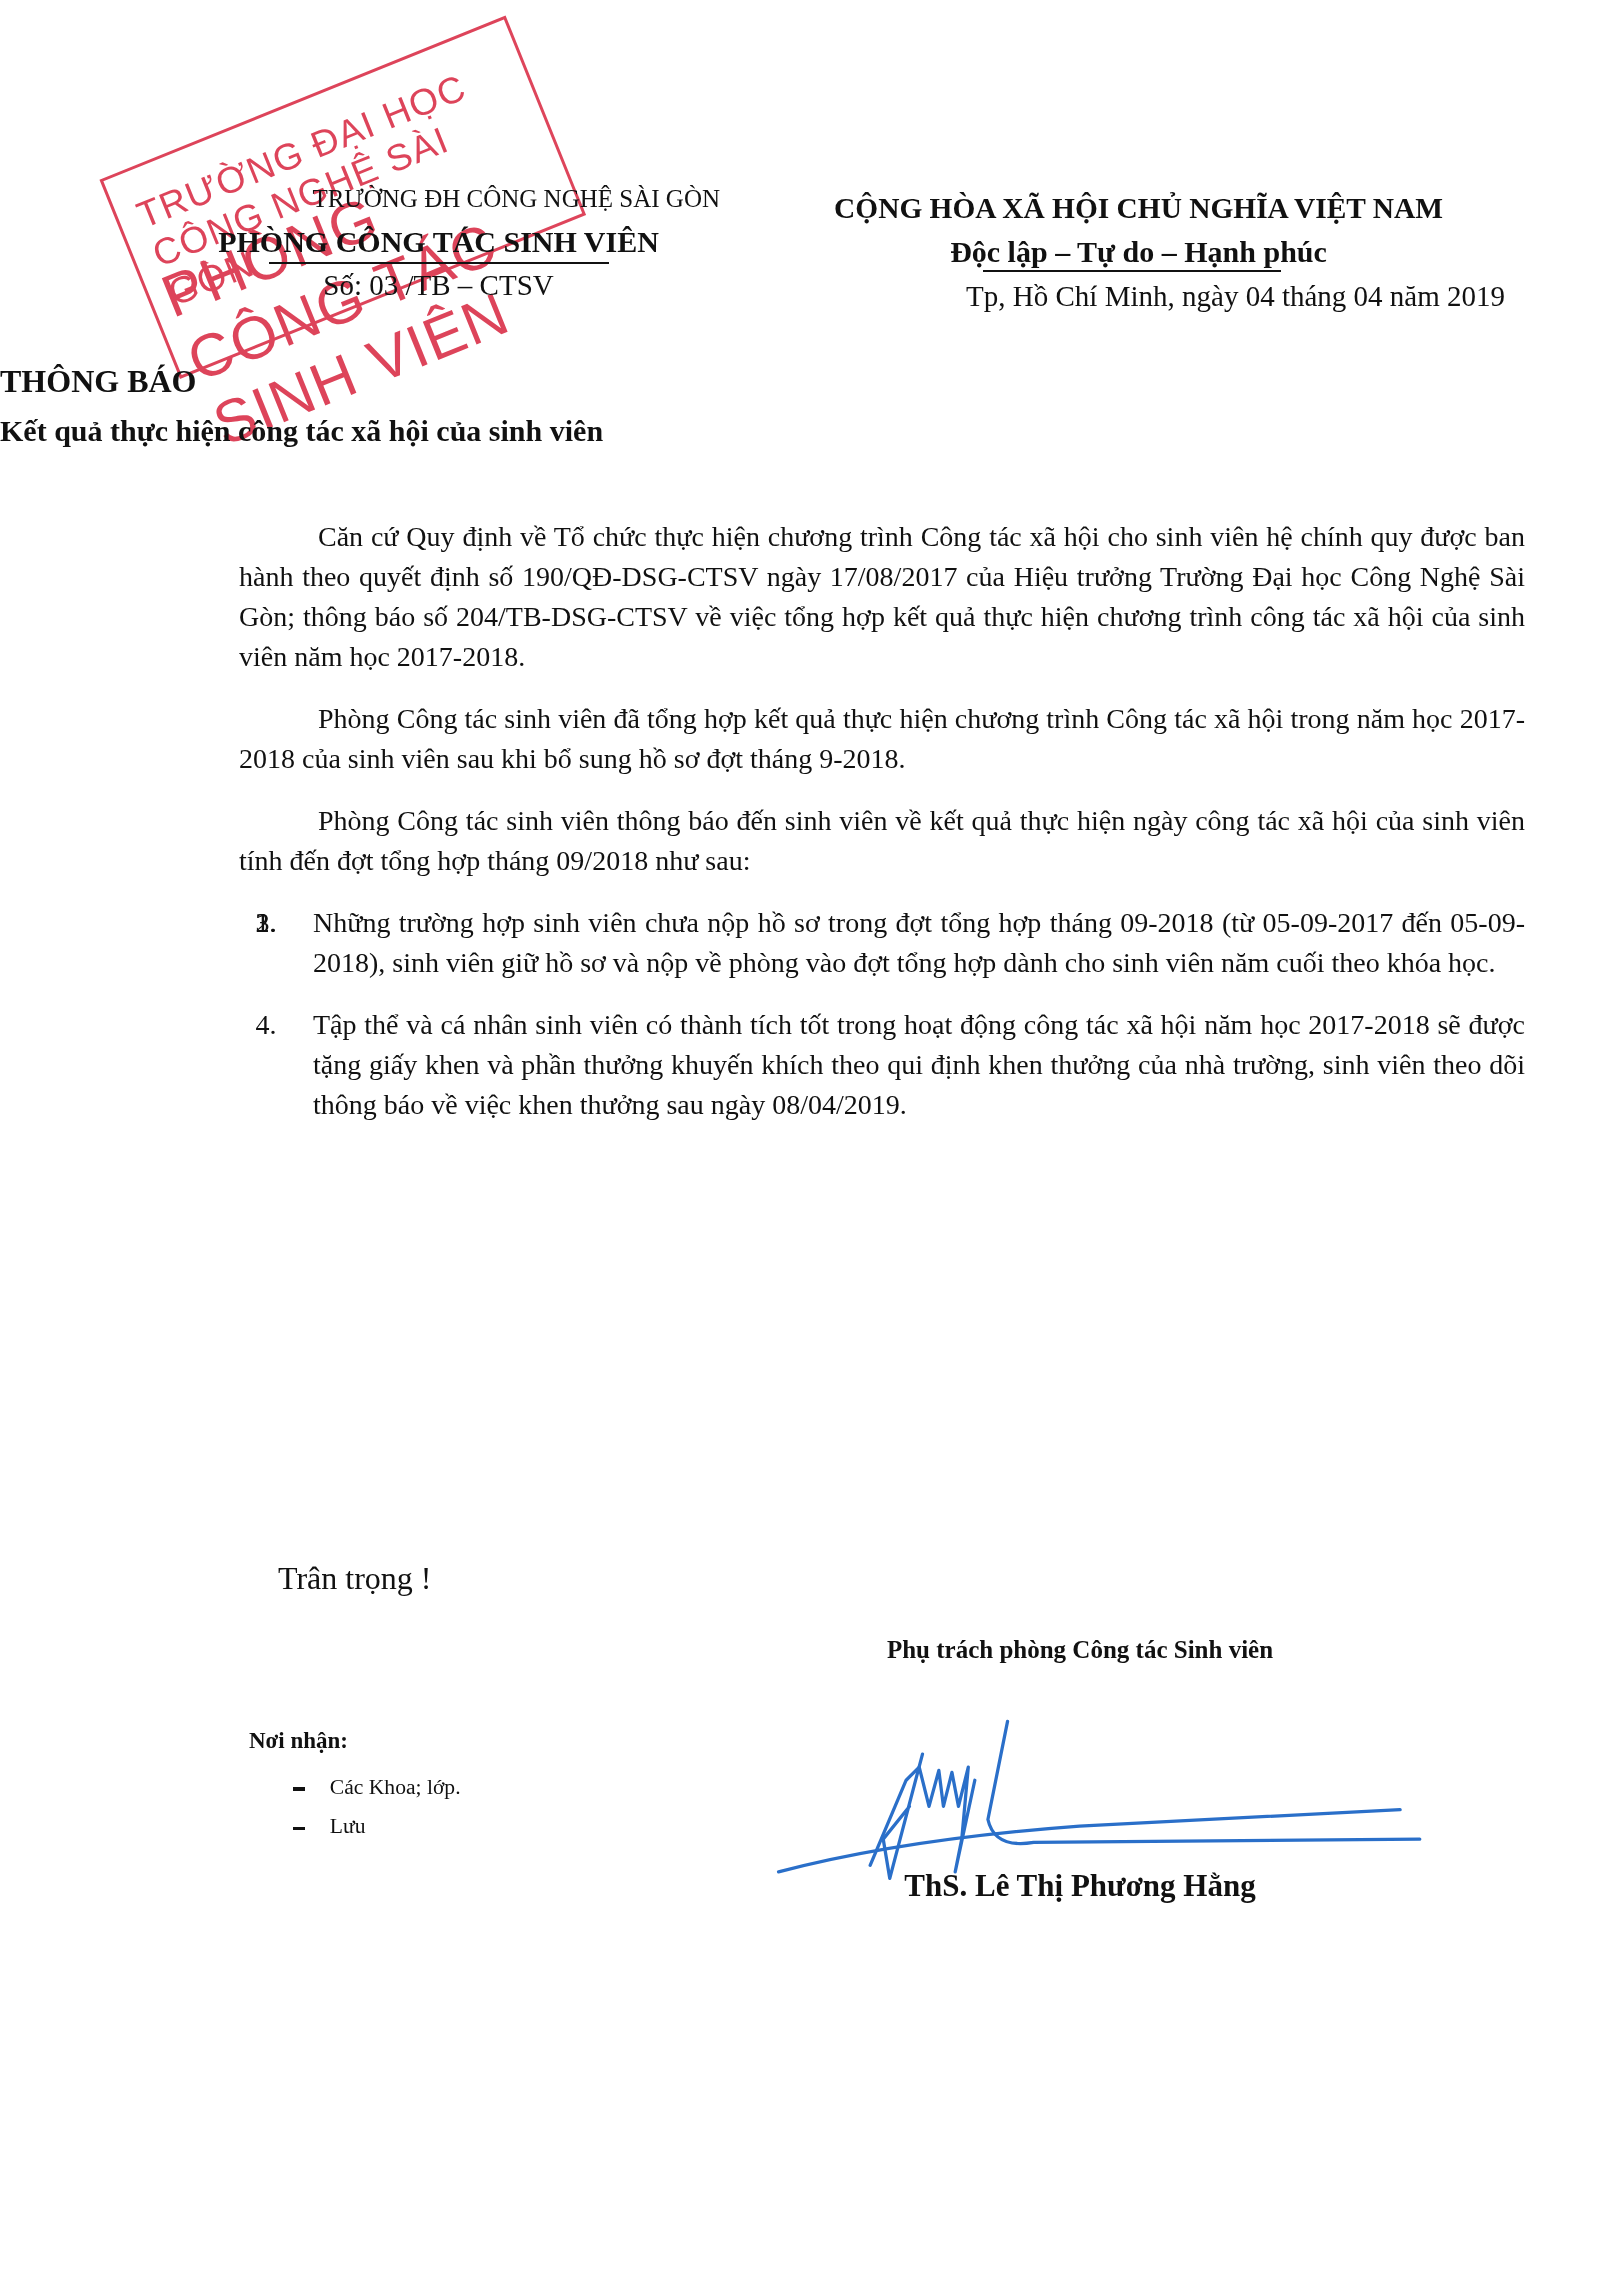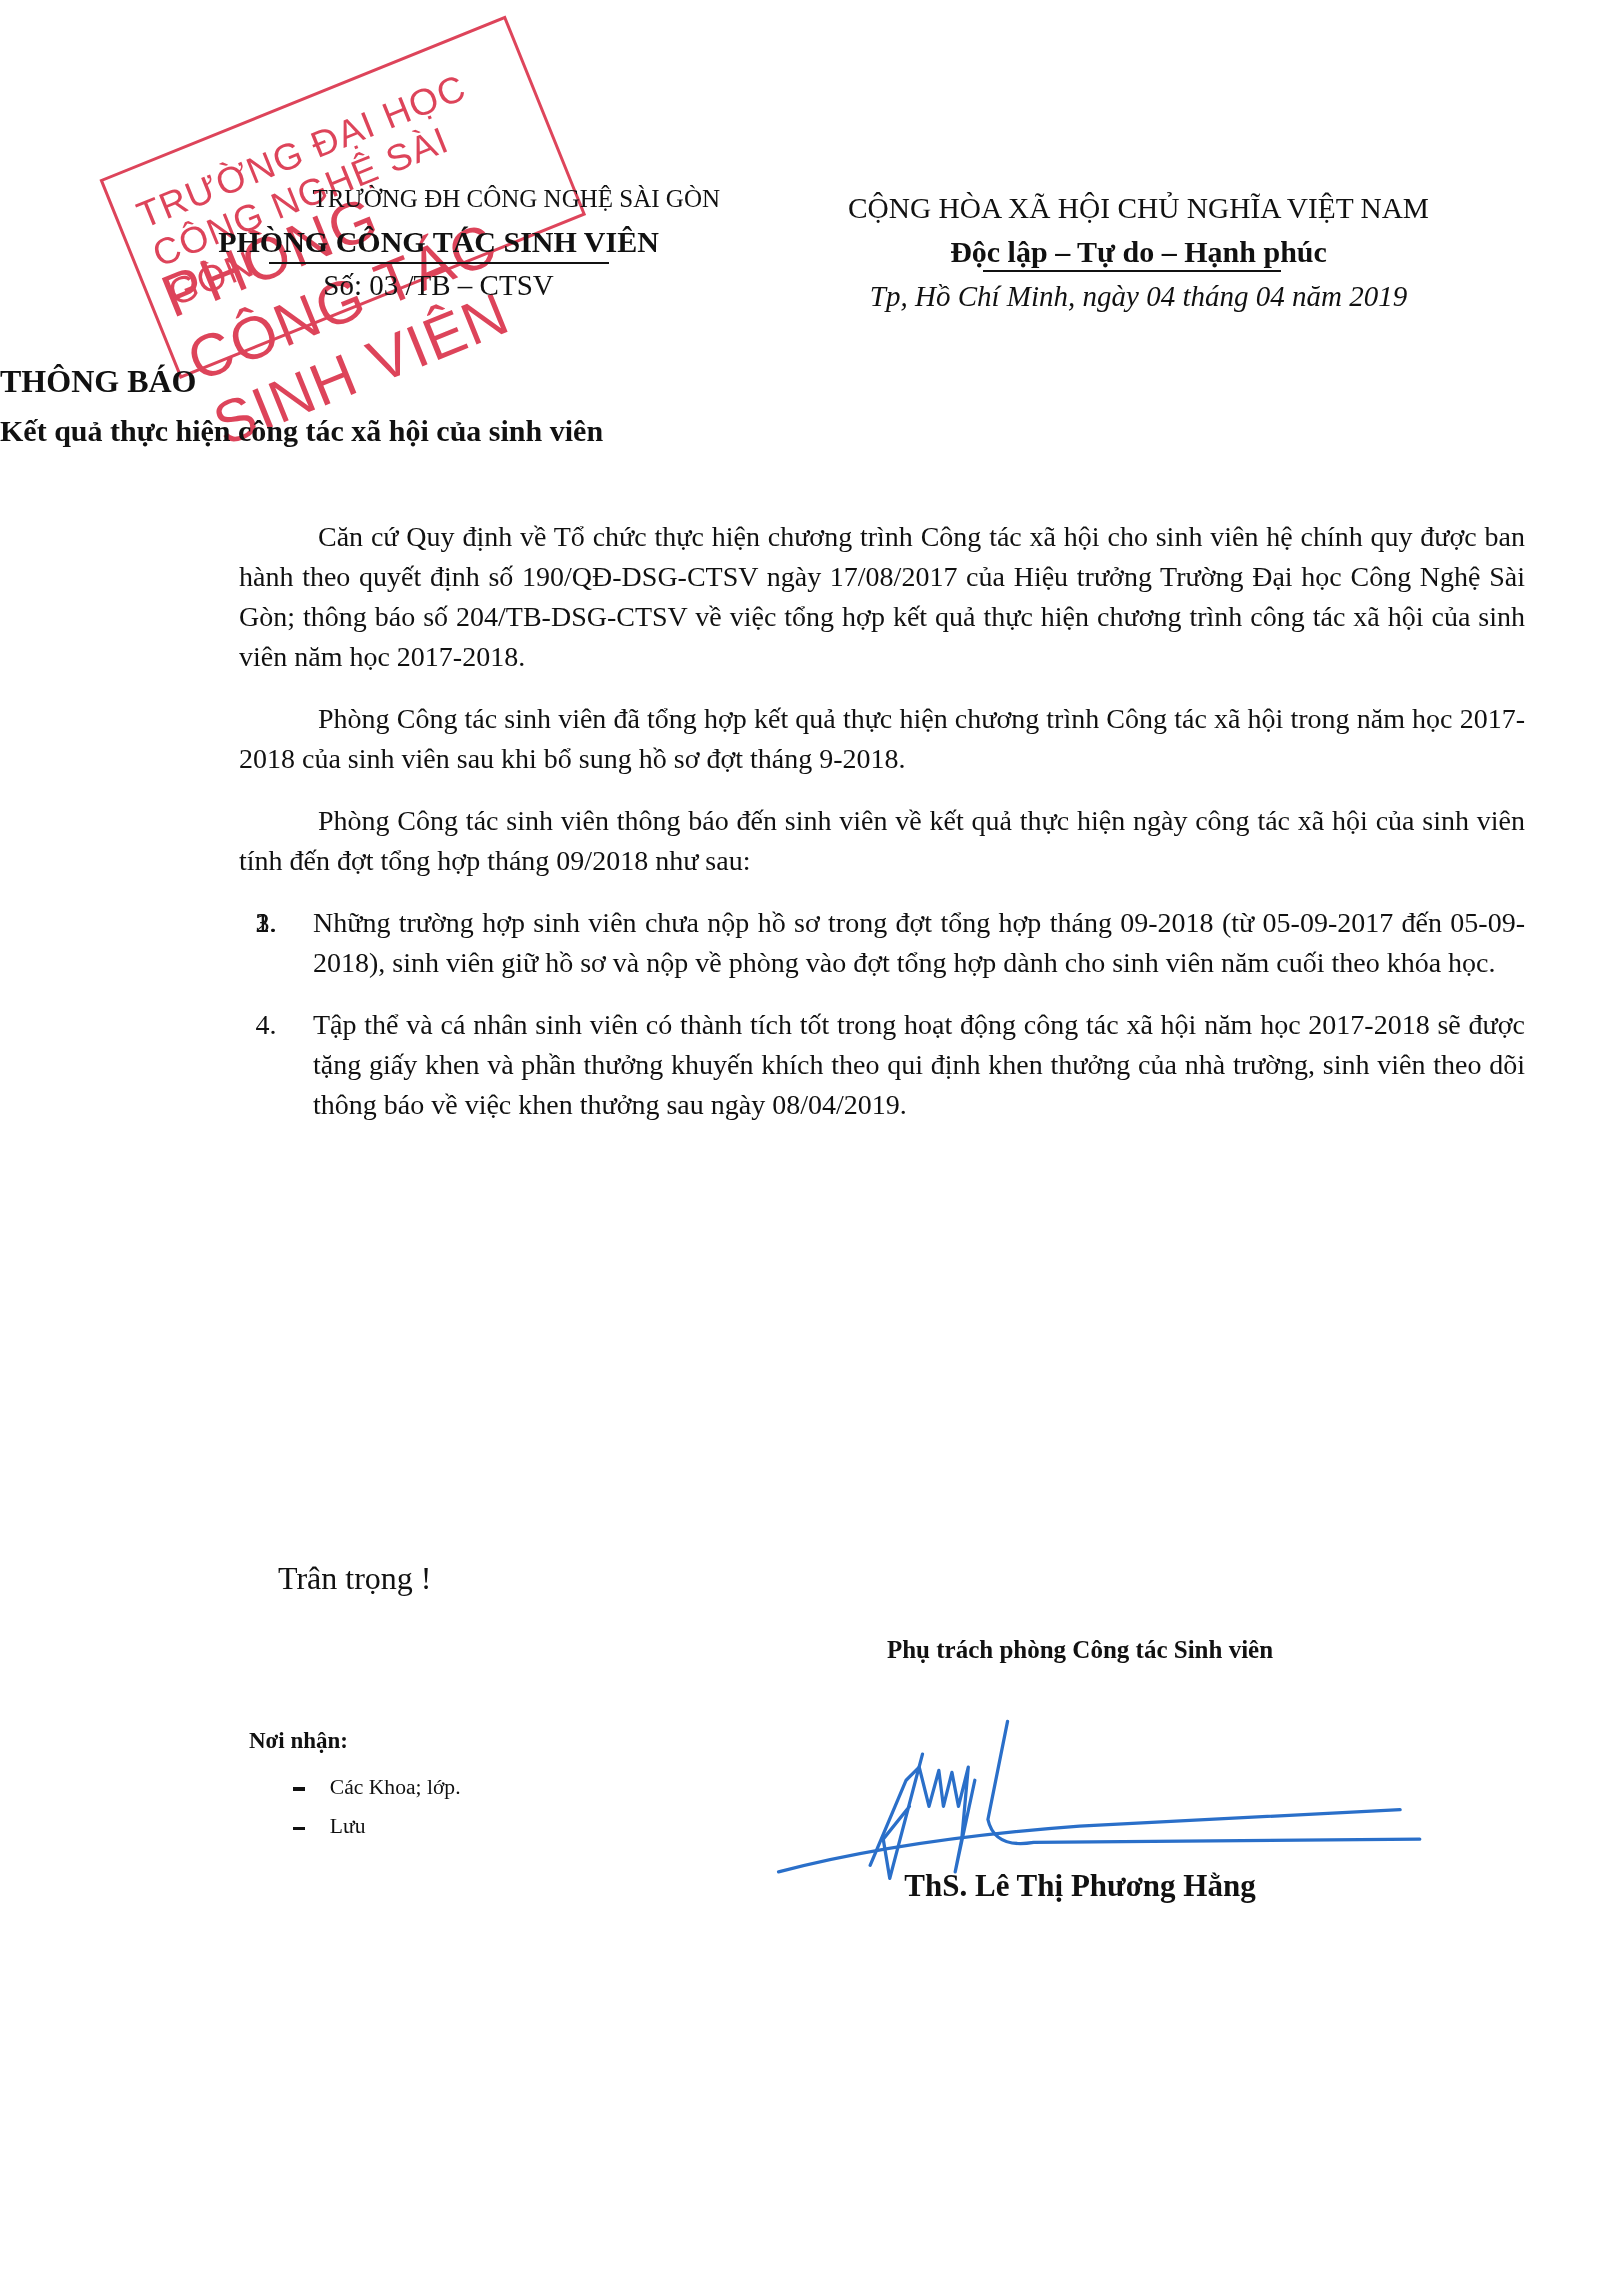--- a/index.html
+++ b/index.html
@@ -8,24 +8,24 @@
     font-family: "Liberation Serif", "DejaVu Serif", serif; color: #111;
   }
   .abs { position: absolute; }
   .left-hdr { left: 157px; top: 177px; width: 563px; text-align: center; }
   .left-hdr .l1 { font-size: 25px; line-height: 43px; text-align: right; }
   .left-hdr .l2 { font-size: 30px; line-height: 43px; font-weight: bold; }
   .left-hdr .rule { width: 340px; height: 2px; background: #111; margin: -1.3px auto 2.6px; }
   .left-hdr .l3 { font-size: 29px; line-height: 39px; }
 
   .right-hdr { left: 772px; top: 186px; width: 733px; text-align: center; }
-  .right-hdr .r1 { font-size: 29.4px; font-weight: normal; line-height: 44px; }
+  .right-hdr .r1 { font-size: 29.4px; font-weight: bold; line-height: 44px; }
   .right-hdr .r2 { font-size: 30px; font-weight: bold; line-height: 43px; }
   .right-hdr .rule { width: 298px; height: 2px; background: #111; margin: -2.6px auto 3.9px; position: relative; left: -6.5px; }
-  .right-hdr .r3 { font-size: 29px; font-style: italic; line-height: 41px; }
+  .right-hdr .r3 { font-size: 29px; line-height: 41px; text-align: right; }
 
   .title { left: 0; width: 1623px; text-align: left; }
   .t1 { top: 363px; font-size: 32px; font-weight: bold; }
   .t2 { top: 414px; font-size: 30px; font-weight: bold; }
 
   .body { left: 239px; width: 1286px; top: 517px; font-size: 28px; line-height: 40px; text-align: justify; }
   .body p { margin: 0 0 22px 0; text-indent: 79px; }
   .body ol { margin: 0; padding: 0; list-style: none; }
   .body li { position: relative; padding-left: 74px; margin-bottom: 22px; }
   .body li .num { position: absolute; left: 16.4px; top: 0; }

